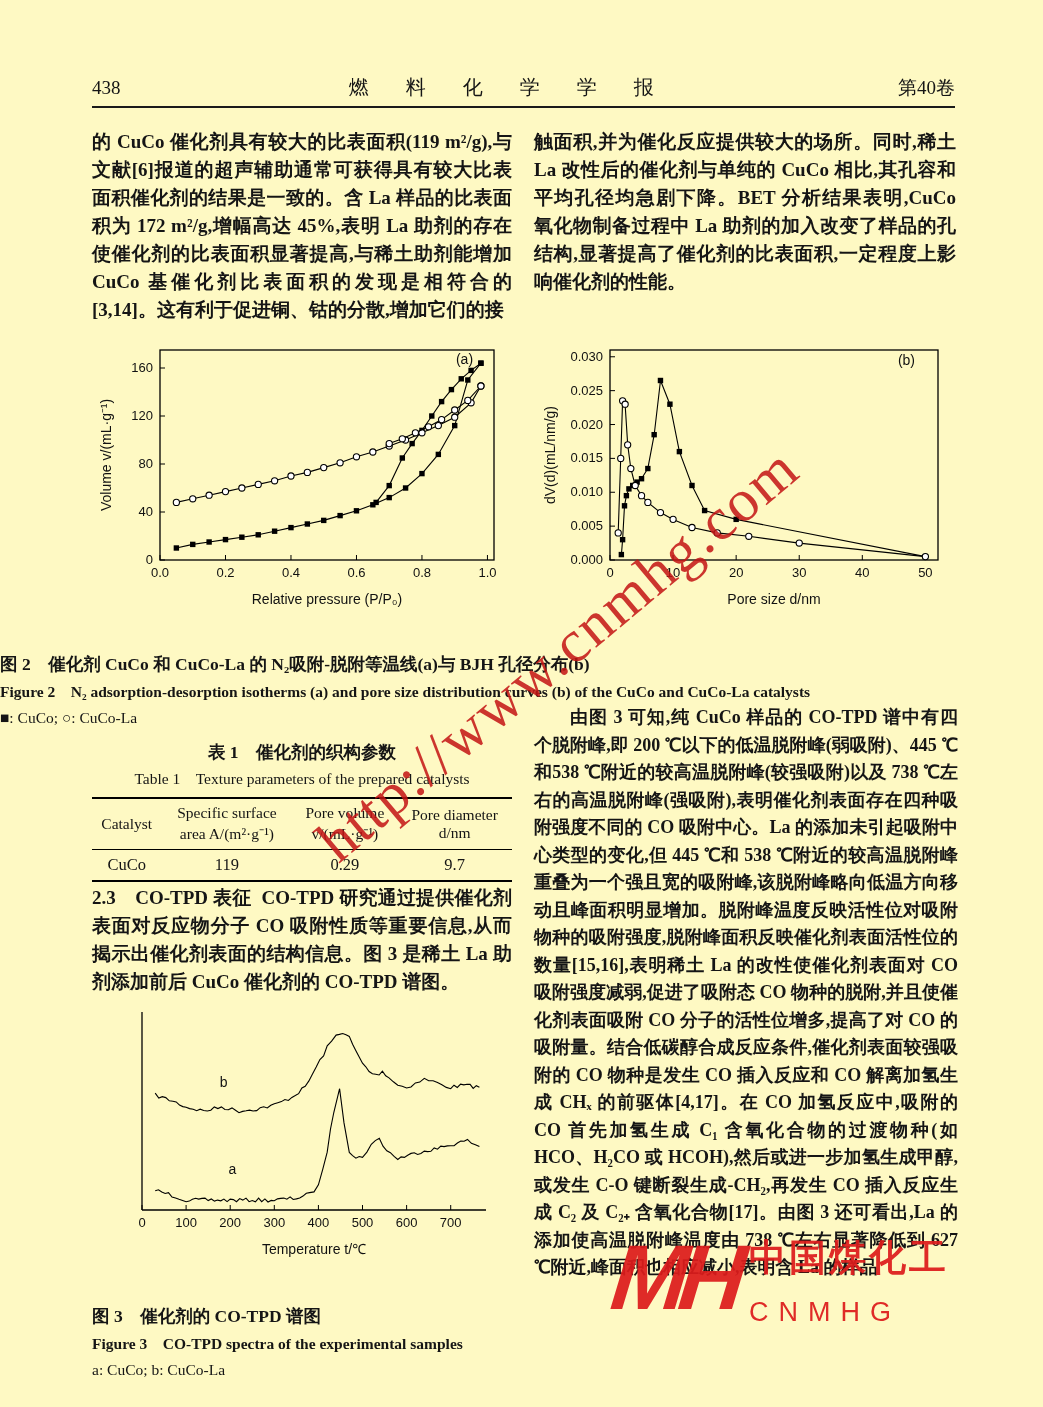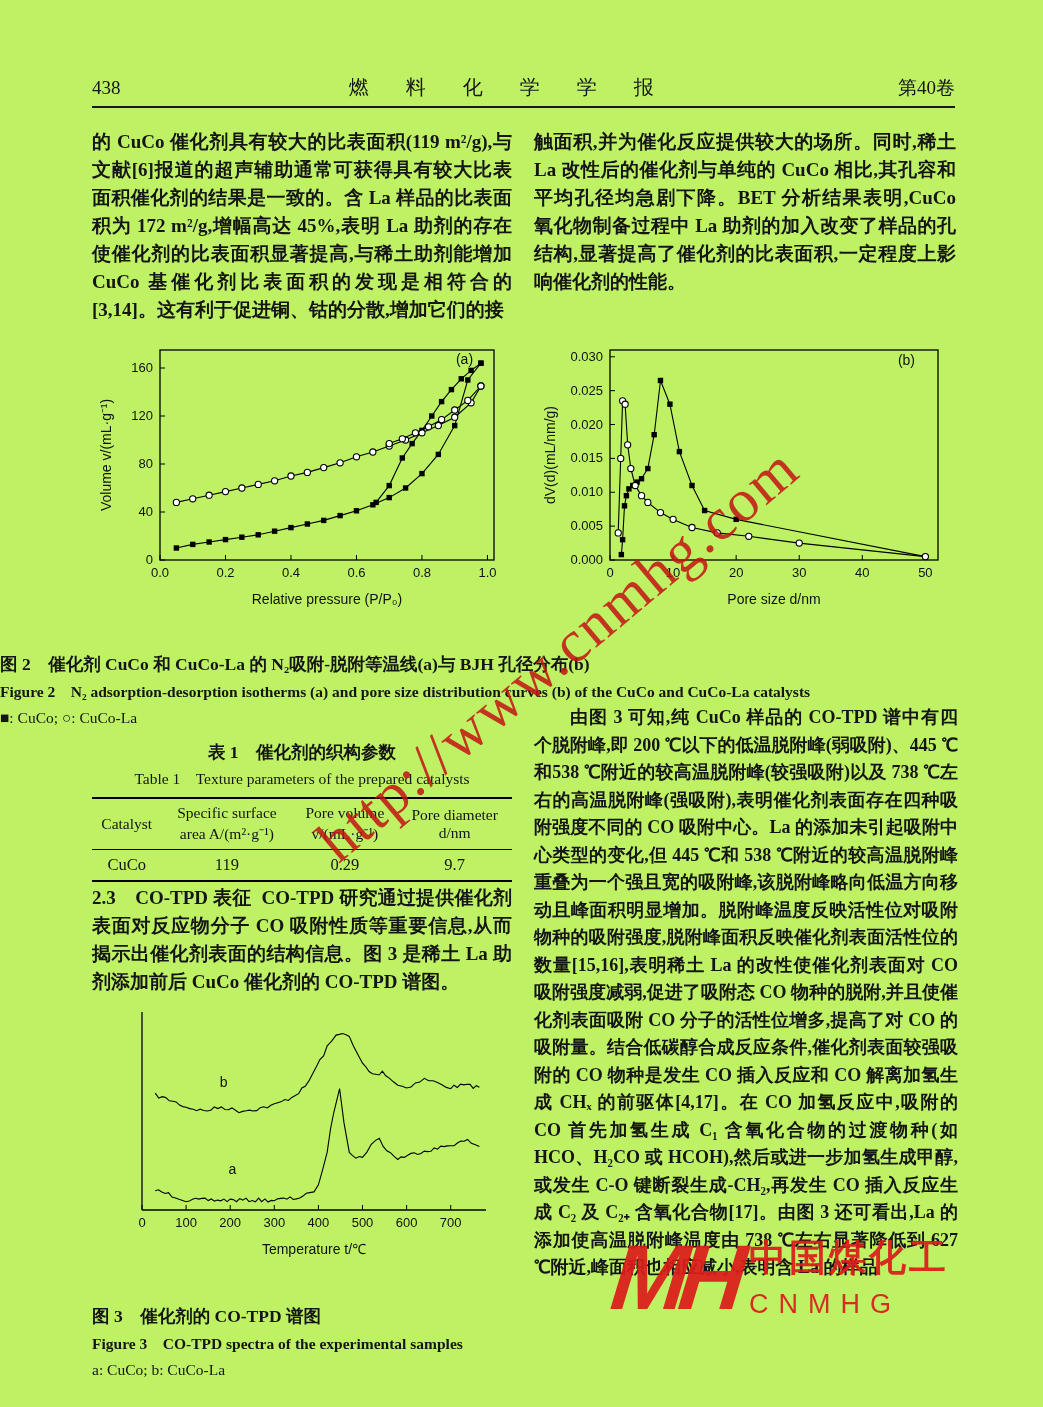--- a/index.html
+++ b/index.html
@@ -1,17 +1,17 @@
 <!DOCTYPE html>
 <html><head>
 <meta charset="utf-8">
 <style>
   *{box-sizing:border-box}
   html,body{margin:0;padding:0;background:#efeeec;}
-  .page{position:relative;width:1043px;height:1407px;background:#bef264;
+  .page{position:relative;width:1043px;height:1407px;background:#fef9c3;
         font-family:"Liberation Serif",serif;color:#151515;overflow:hidden;}
   .header{position:absolute;left:92px;right:88px;top:74px;display:flex;
           justify-content:space-between;align-items:baseline;font-size:19px;}
   .journal-title{letter-spacing:16px;font-size:20px;}
   .hrule{position:absolute;left:92px;right:88px;top:106px;height:2px;background:#1a1a1a;}
   .para{position:absolute;margin:0;font-size:19px;line-height:28px;text-align:justify;font-weight:bold;}
   .para.small{font-size:18px;line-height:27.5px;}
   .indent{text-indent:2em;}
   .sec-head{margin-right:10px;}
   .chart{position:absolute;}
@@ -30,21 +30,21 @@
   .t1 td{text-align:center;padding:5px 2px;font-size:16.5px;}
   .watermark{position:absolute;left:255px;top:620px;font-size:60px;color:#c41414;
              opacity:.85;transform:rotate(-40deg);transform-origin:50% 50%;
              white-space:nowrap;letter-spacing:2px;z-index:9;
              font-family:"Liberation Serif",serif;}
   .logo{position:absolute;left:612px;top:1236px;display:flex;align-items:flex-start;
         gap:12px;color:#dd1c1c;z-index:10;opacity:.93;}
   .logo-mark{font-family:"Liberation Sans",sans-serif;font-size:92px;line-height:82px;
              font-weight:bold;font-style:italic;letter-spacing:-9px;transform:skewX(-6deg);}
   .logo-cn{font-size:37px;font-weight:bold;letter-spacing:3px;line-height:44px;}
-  .logo-en{font-size:27px;letter-spacing:10px;margin-top:9px;
+  .logo-en{font-size:27px;letter-spacing:10px;margin-top:17px;
            font-family:"Liberation Sans",sans-serif;}
 </style>
 </head>
 <body>
 
 <div class="page">
 
   <div class="header">
     <span>438</span>
     <span class="journal-title">燃 料 化 学 学 报</span>

